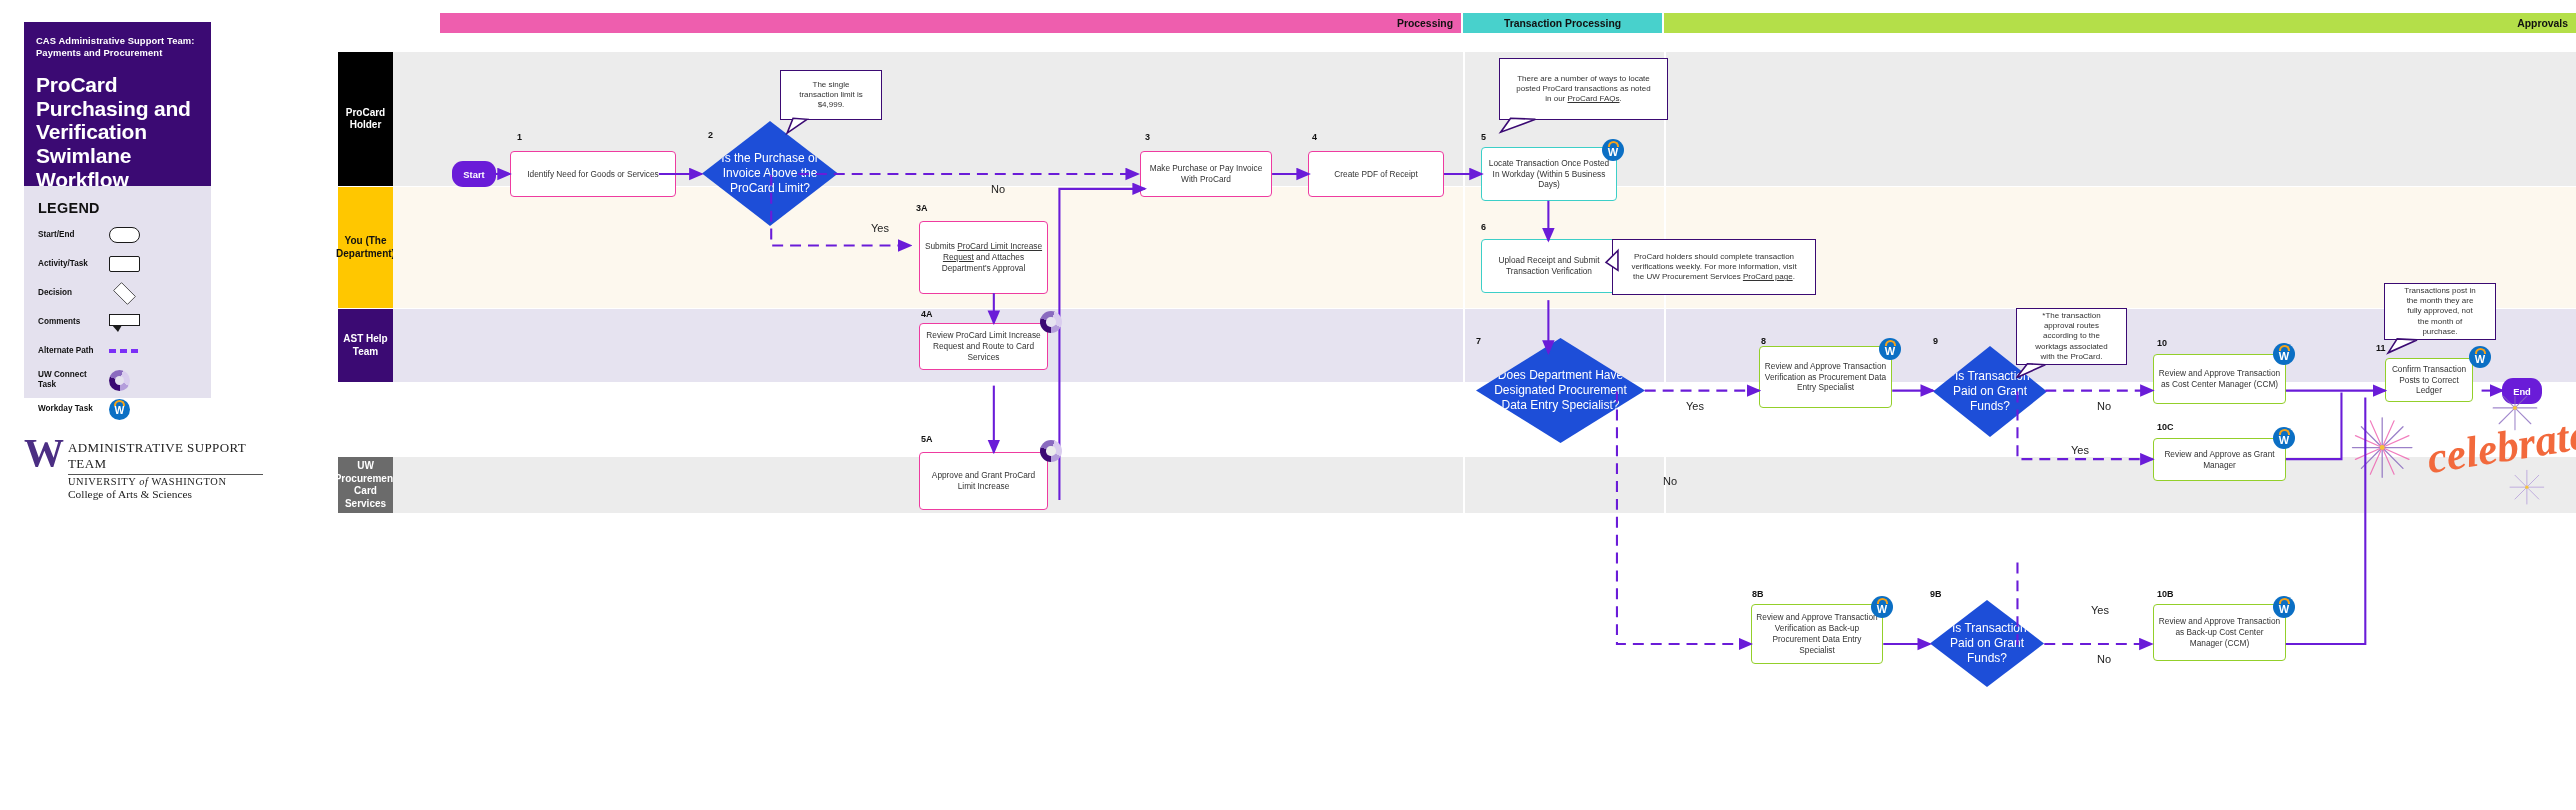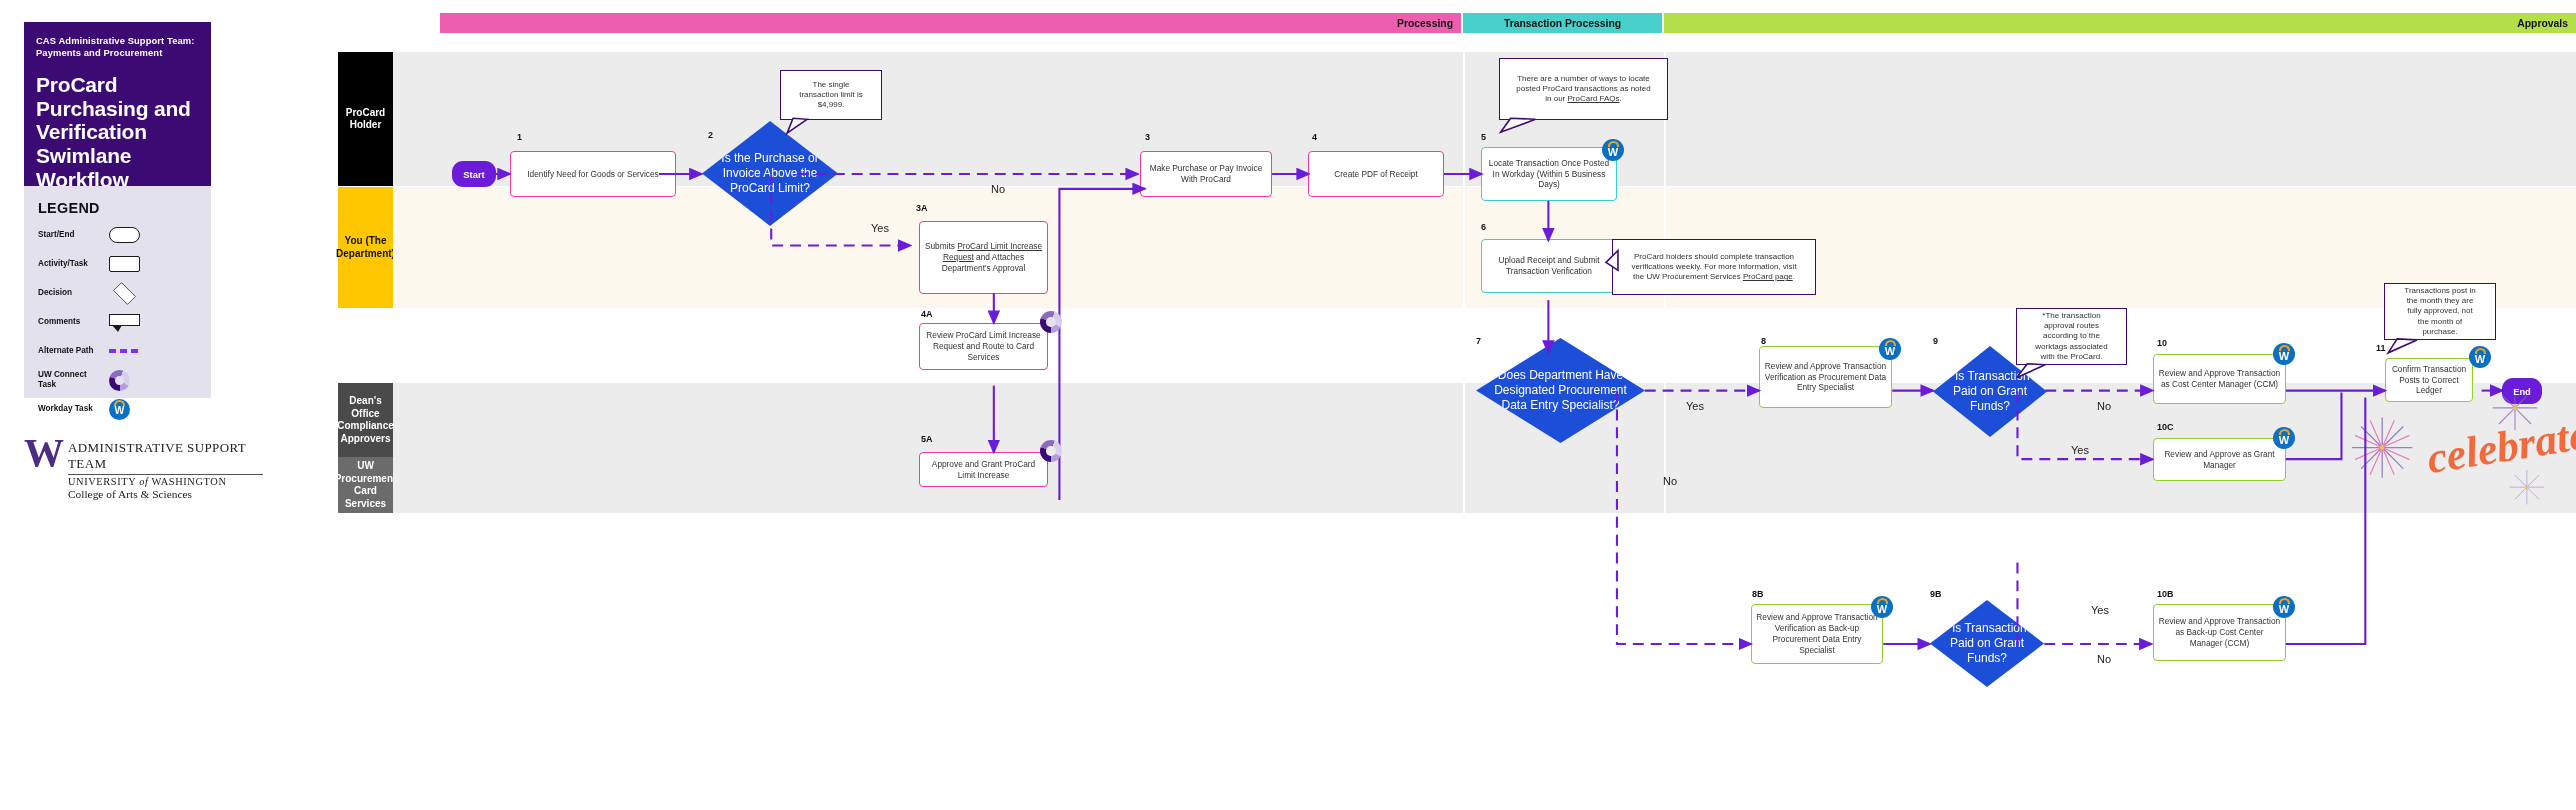--- a/index.html
+++ b/index.html
@@ -226,22 +226,22 @@
         <div class="colsep b"></div>
       </div>
 </div>
 <div class="lane" id="lane-dept">
   <div class="lane-hdr">You (The Department)</div>
   <div class="lane-body">
     <div class="colsep a"></div>
         <div class="colsep b"></div>
       </div>
 </div>
-<div class="lane" id="lane-deans">
-  <div class="lane-hdr">Dean's Office Compliance Approvers</div>
+<div class="lane" id="lane-ast">
+  <div class="lane-hdr">AST Help Team</div>
   <div class="lane-body">
     <div class="colsep a"></div>
         <div class="colsep b"></div>
       </div>
 </div>
 <div class="lane" id="lane-uwpcs">
   <div class="lane-hdr">UW Procurement Card Services</div>
   <div class="lane-body">
     <div class="colsep a"></div>
         <div class="colsep b"></div>
@@ -469,21 +469,21 @@
 <div class="edge-label" style="left:2097px;top:633px;">No</div>
 
 <div class="num" style="left:2157px;top:589px;">10B</div>
 <div class="node task green" style="left:2153px;top:604px;width:133px;height:57px;">Review and Approve Transaction as Back-up Cost Center Manager (CCM)</div>
 <div class="wd-badge" style="left:2273px;top:596px;">
   <div class="arc"></div>
       <div class="w">W</div>
     </div>
 
 <div class="num" style="left:921px;top:434px;">5A</div>
-<div class="node task pink" style="left:919px;top:452px;width:129px;height:35px;">Approve and Grant ProCard Limit Increase</div>
+<div class="node task pink" style="left:919px;top:452px;width:129px;height:58px;">Approve and Grant ProCard Limit Increase</div>
 <div class="uwc-badge" id="uwc-5a" style="left:1040px;top:440px;">
       <i></i>
     </div>
 
 <svg class="wires" style="z-index:5;" viewBox="0 0 2592 816">
   <g fill="#fff" stroke="#3b0a73" stroke-width="1.6">
     <path d="M798,119 L792,134 L812,120 z"></path>
     <path d="M1520,119 L1510,133 L1545,120 z"></path>
     <path d="M1628,252 L1616,264 L1628,272 z"></path>
     <path d="M2040,366 L2029,380 L2058,367 z"></path>

